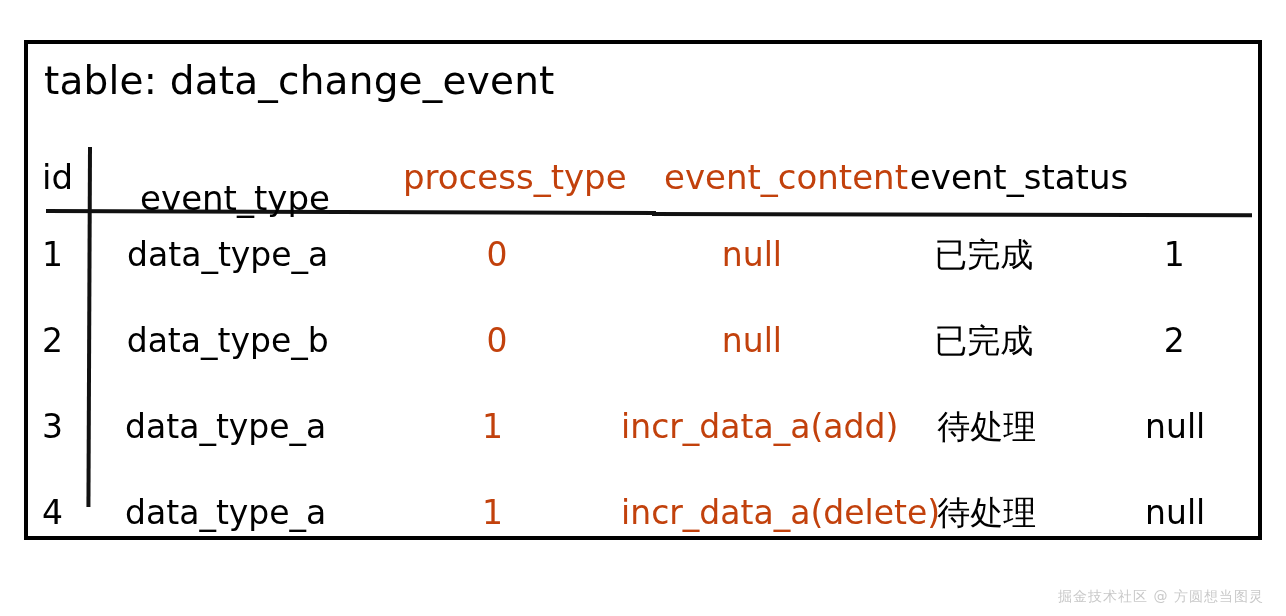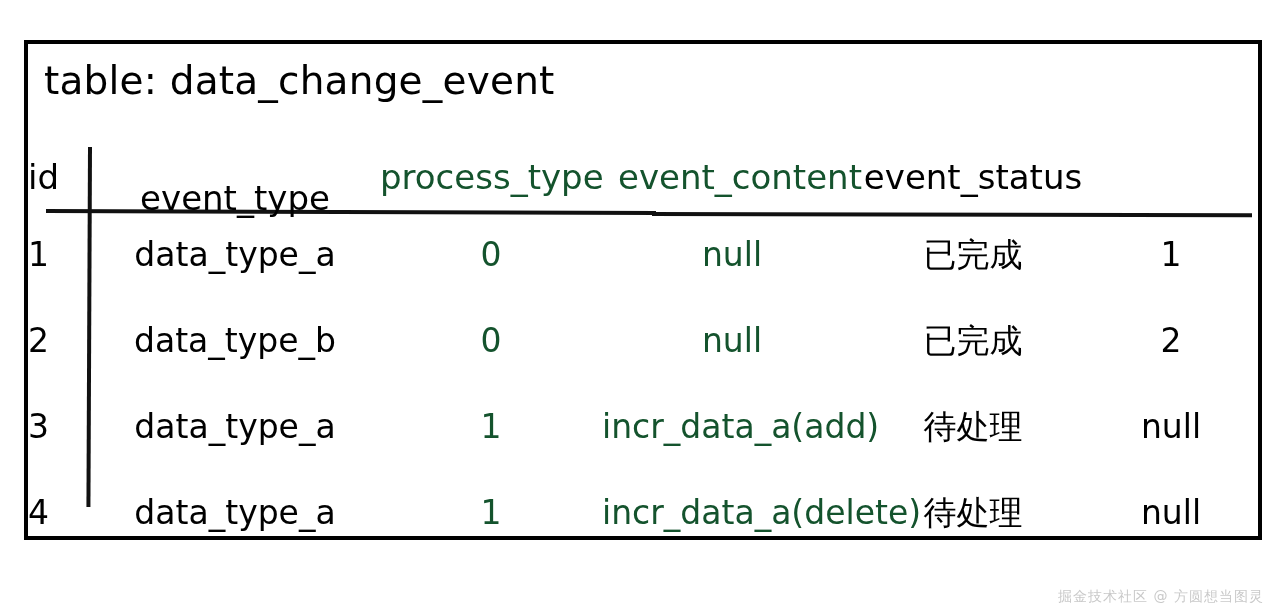--- a/index.html
+++ b/index.html
@@ -62,35 +62,35 @@
 
   .cell {
     box-sizing: border-box;
     white-space: nowrap;
     font-size: 33px;
     line-height: 38px;
     color: #000000;
   }
 
   
-  .col-id        { width: 62px;  text-align: left;   }
+  .col-id        { width: 62px;  text-align: left;   padding-left: 14px; }
   .col-event     { width: 290px; text-align: center; }
   .col-process   { width: 222px; text-align: center; }
   .col-content   { width: 260px; text-align: center; }
   .col-status    { width: 222px; text-align: center; }
   .col-batch     { width: 174px; text-align: center; }
 
   #header-row .cell {
     font-size: 34px;
   }
   #header-row .col-event   { text-align: center; margin-top: 42px; }
   #header-row .col-process { text-align: center; }
   #header-row .col-content { text-align: right; }
 
-  .red   { color: #14532d; }
+  .red   { color: #c2410c; margin-left: 23px; }
   .black { color: #000000; }
 
   
   #v-rule {
     position: absolute;
     left: 60px;
     top: 103px;
     width: 4px;
     height: 360px;
     background: #111111;

